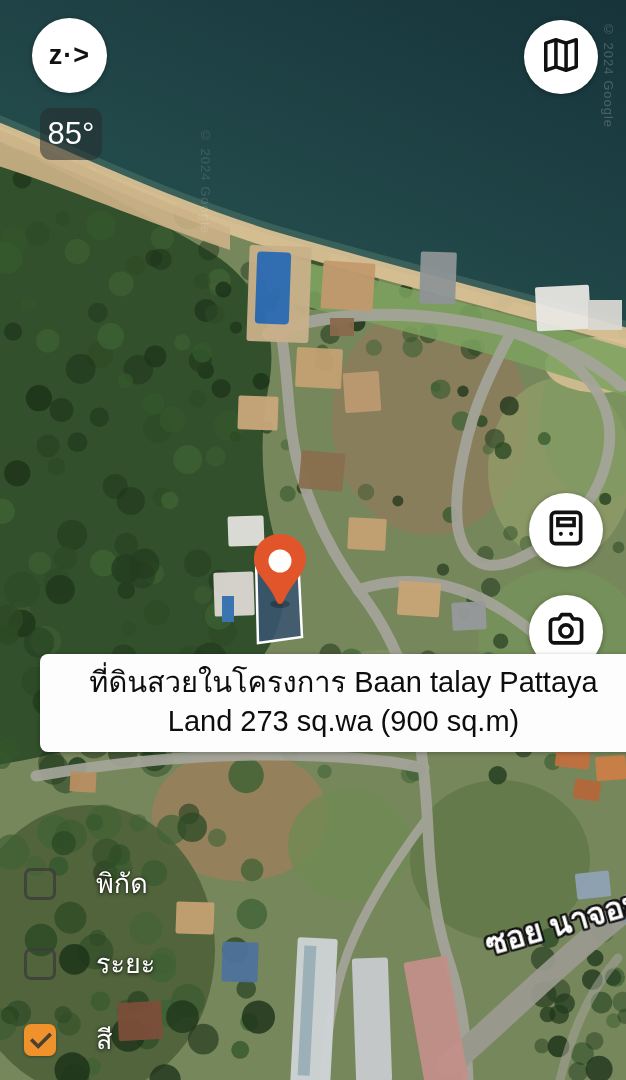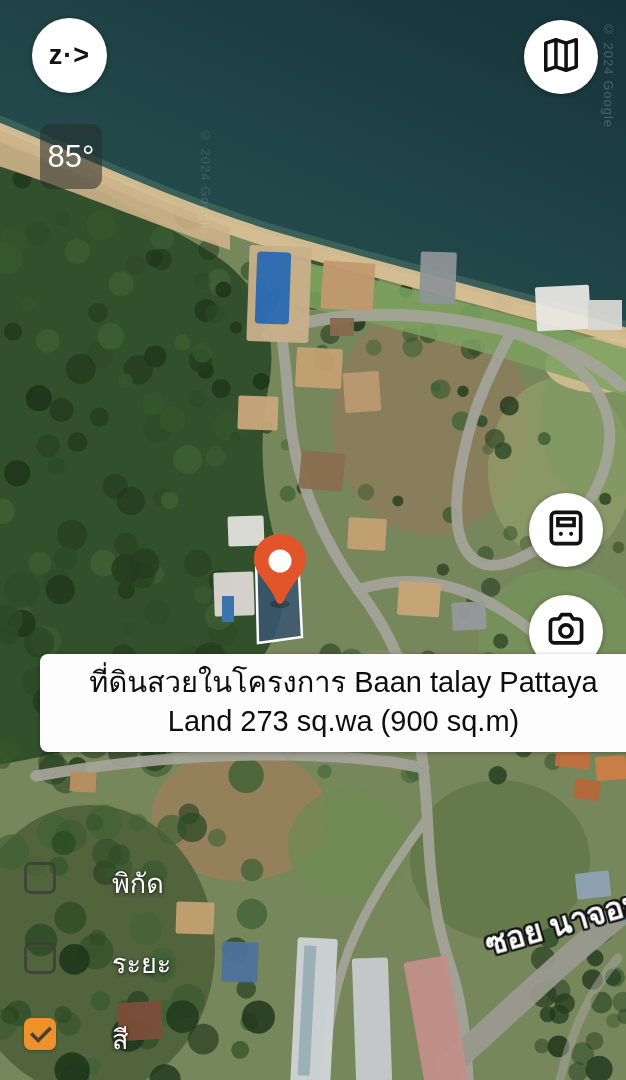--- a/index.html
+++ b/index.html
@@ -18,38 +18,38 @@
   }
   .logo-btn{left:32px;top:18px;width:75px;height:75px;}
   .logo-text{font-weight:800;font-size:27px;color:#121212;letter-spacing:1px;}
   .mapstyle-btn{left:524px;top:20px;width:74px;height:74px;}
   .calc-btn{left:529px;top:493px;width:74px;height:74px;}
   .camera-btn{left:529px;top:595px;width:74px;height:74px;}
   .btn-icon{width:44px;height:44px;}
 
   
   .heading-badge{
-    position:absolute;left:40px;top:124px;width:62px;height:65px;
+    position:absolute;left:40px;top:108px;width:62px;height:52px;
     background:rgba(38,44,44,.55);border-radius:11px;
     display:flex;align-items:center;justify-content:center;
     color:#fff;font-size:31px;font-weight:400;
   }
 
   
   .banner{
     position:absolute;left:40px;width:607px;top:654px;
     background:#fdfdfd;border-radius:8px;
     box-shadow:0 1px 5px rgba(0,0,0,.3);
     padding:9px 8px 11px 8px;box-sizing:border-box;
     text-align:center;color:#0d0d0d;cursor:pointer;
   }
   .banner div{font-size:29px;line-height:39px;font-weight:500;white-space:nowrap;}
 
   
-  .opt-row{position:absolute;left:24px;display:flex;gap:56px;cursor:pointer;}
+  .opt-row{position:absolute;left:24px;display:flex;align-items:center;gap:40px;cursor:pointer;}
   .row-1{top:862px;} .row-2{top:942px;} .row-3{top:1018px;}
   .checkbox{
     width:32px;height:32px;border-radius:7px;box-sizing:border-box;
     border:3px solid rgba(62,62,58,.85);position:relative;flex:0 0 auto;
   }
   .checkbox.checked{border:none;background:#f0922c;box-shadow:0 1px 3px rgba(0,0,0,.3);}
   .checkbox.checked::after{
     content:"";position:absolute;left:7px;top:8px;width:16px;height:8px;
     border-left:4px solid #4a3f33;border-bottom:4px solid #4a3f33;
     transform:rotate(-45deg);border-radius:1px;

